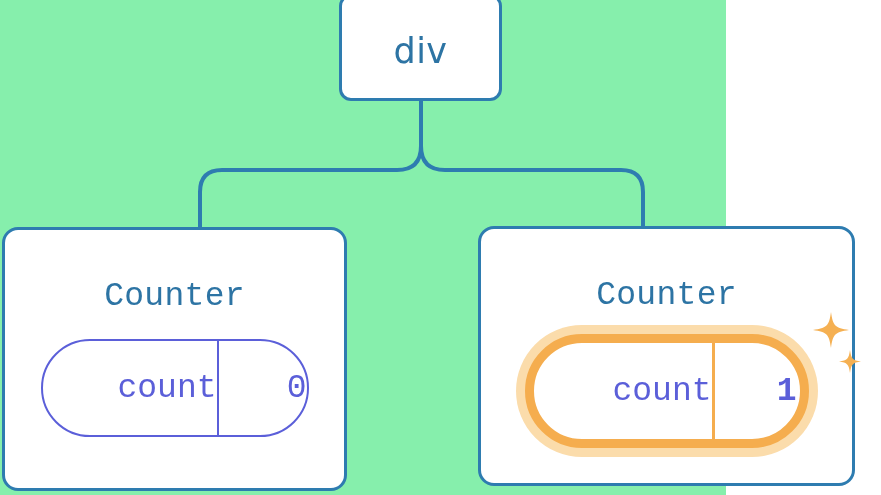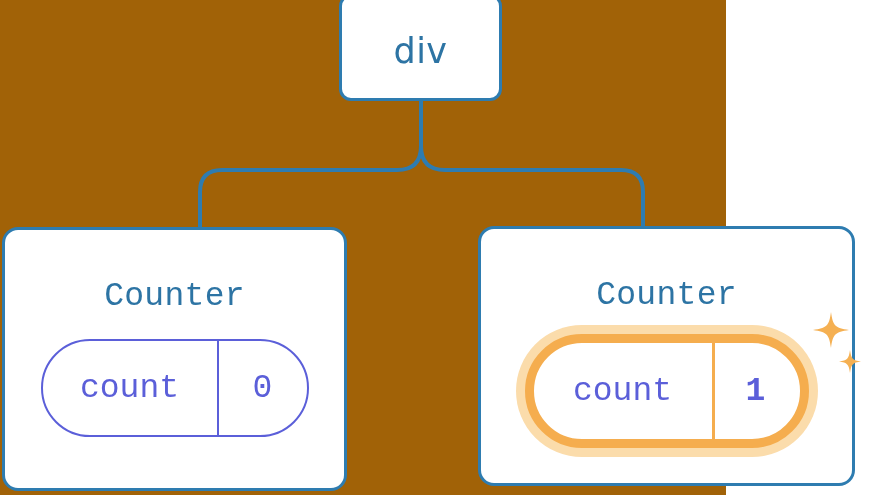--- a/index.html
+++ b/index.html
@@ -10,21 +10,21 @@
     width: 881px;
     height: 495px;
     overflow: hidden;
     font-family: "DejaVu Sans", "Liberation Sans", sans-serif;
   }
 
   #stage {
     position: relative;
     width: 726px;
     height: 495px;
-    background: #a16207;
+    background: #86efac;
   }
 
   
   #connectors {
     position: absolute;
     left: 0;
     top: 0;
     width: 881px;
     height: 495px;
   }
@@ -131,21 +131,21 @@
     width: 181px;
     border-right: 3px solid #f5ad4e;
   }
   .pill-highlight .pill-val {
     width: 82px;
   }
 
   .pill-key, .pill-val {
     display: flex;
     align-items: center;
-    justify-content: center;
+    justify-content: flex-end;
     box-sizing: border-box;
   }
   .pill-key-label {
     font-size: 33px;
     color: #5b5fd9;
     line-height: 1;
   }
   .pill-val-label {
     font-size: 33px;
     color: #5b5fd9;

